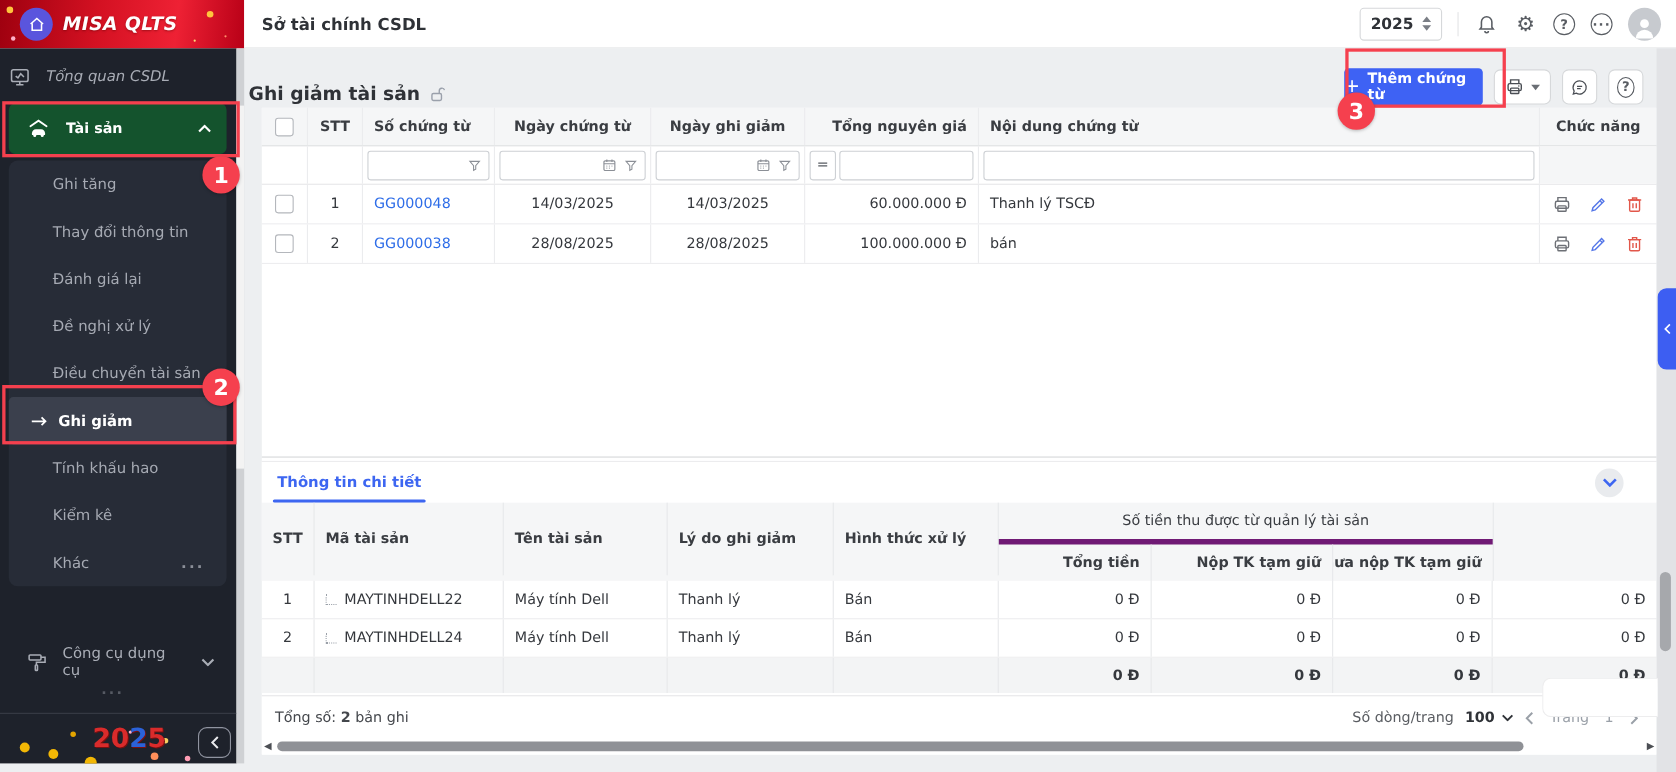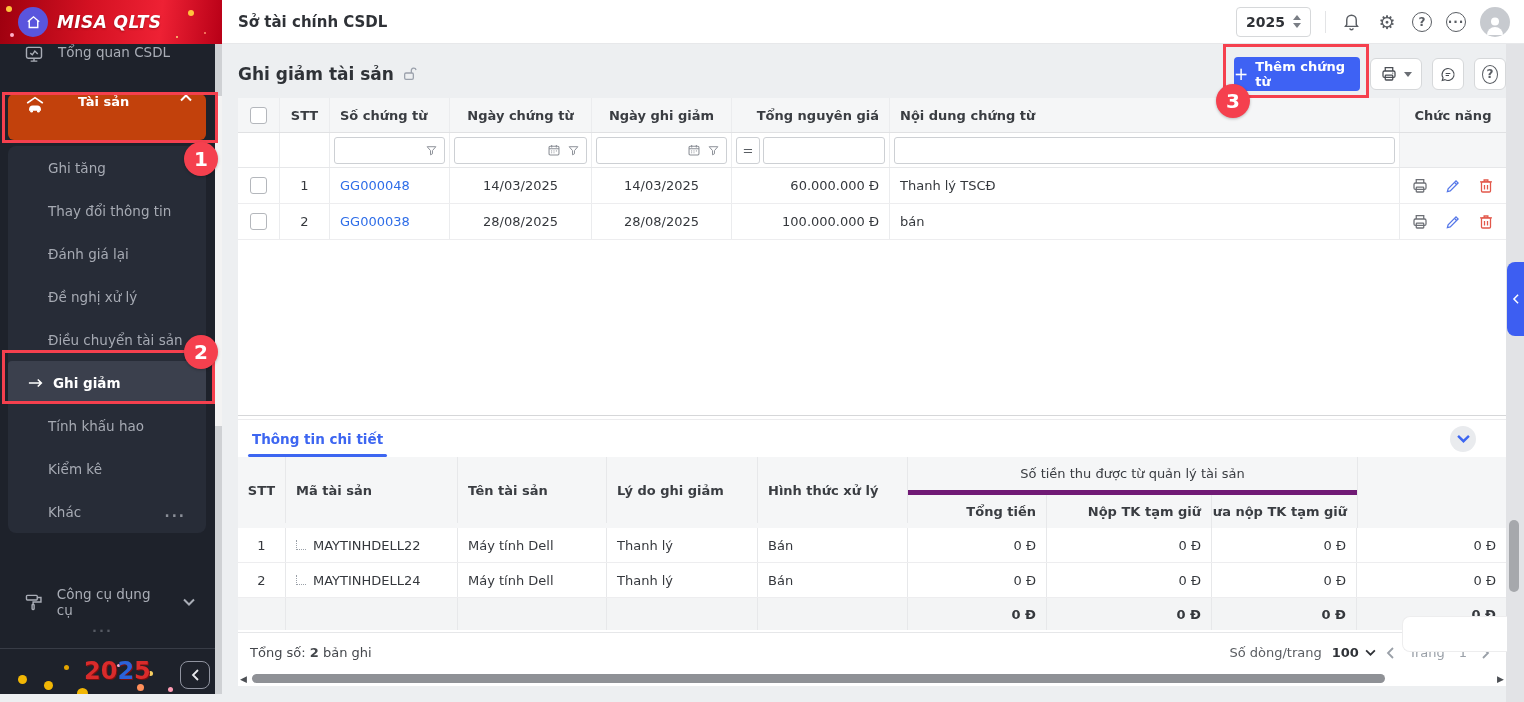--- a/index.html
+++ b/index.html
@@ -27,23 +27,23 @@
   .tb-sep{width:1px;height:22px;background:#e3e4e6;}
   .tb-ic{width:22px;height:22px;color:#595d63;display:flex;align-items:center;justify-content:center;cursor:pointer;}
   .circ-ic{width:20px;height:20px;border:1.6px solid #595d63;border-radius:50%;display:flex;align-items:center;justify-content:center;
            font-size:12px;font-weight:bold;color:#595d63;box-sizing:border-box;cursor:pointer;}
   .avatar{width:30px;height:30px;border-radius:50%;background:#c7cacf;display:flex;align-items:flex-end;justify-content:center;overflow:hidden;cursor:pointer;}
 
   
   .sidebar{left:0;top:44px;width:215px;height:650px;background:#1e222b;}
   .sb-scroll{left:215px;top:44px;width:7px;height:650px;background:#cfd1d4;}
   .sb-scroll-thumb{position:absolute;left:0;top:52px;width:7px;height:330px;background:#f3f3f3;}
-  .sb-item{display:flex;align-items:flex-start;gap:14px;height:46px;padding-left:24px;color:#a9adb6;font-size:13.5px;cursor:pointer;}
-  .sb-assets{position:absolute;left:8px;top:50px;width:198px;height:46px;border-radius:6px;background:#c2410c;color:#fff;font-weight:bold;
-             display:flex;align-items:flex-start;gap:32px;padding-left:16px;box-sizing:border-box;cursor:pointer;}
+  .sb-item{display:flex;align-items:center;gap:14px;height:46px;padding-left:8px;color:#a9adb6;font-size:13.5px;cursor:pointer;font-style:italic;}
+  .sb-assets{position:absolute;left:8px;top:50px;width:198px;height:46px;border-radius:6px;background:#14532d;color:#fff;font-weight:bold;
+             display:flex;align-items:center;gap:14px;padding-left:16px;box-sizing:border-box;cursor:pointer;}
   .sb-assets .chev{margin-left:auto;margin-right:14px;}
   .submenu{position:absolute;left:8px;top:102px;width:198px;border-radius:8px;background:#272c37;padding:0;box-sizing:border-box;}
   .sub-item{height:43px;display:flex;align-items:center;padding-left:40px;color:#a6aab3;font-size:13.5px;cursor:pointer;box-sizing:border-box;}
   .sub-item.sel{background:#3b404d;color:#fff;font-weight:bold;border-radius:4px;padding-left:20px;gap:9px;}
   .sub-item .dots{margin-left:auto;margin-right:20px;letter-spacing:2px;color:#8b8f98;font-weight:bold;}
   .sb-tools{position:absolute;left:0;top:536px;width:215px;height:44px;display:flex;align-items:center;gap:13px;padding-left:24px;color:#a9adb6;font-size:13.5px;box-sizing:border-box;cursor:pointer;}
   .sb-tools .chev{margin-left:auto;margin-right:20px;}
   .sb-more{position:absolute;left:92px;top:576px;color:#565a63;font-weight:bold;letter-spacing:2px;}
   .sb-divider{position:absolute;left:0;top:604px;width:215px;height:1px;background:#383c46;}
   .sb-decor{position:absolute;left:0;top:605px;width:215px;height:45px;overflow:hidden;}
@@ -53,21 +53,21 @@
   .decor-year i{font-style:normal;color:#2b62d9;}
   .collapse-btn{position:absolute;left:180px;top:12px;width:30px;height:28px;border:1.5px solid #9094a0;border-radius:8px;
                 display:flex;align-items:center;justify-content:center;color:#e8e9ec;cursor:pointer;box-sizing:border-box;}
 
   
   .anno-box{border:3px solid #f5404e;box-sizing:border-box;z-index:50;pointer-events:none;}
   .anno-badge{width:34px;height:34px;border-radius:50%;background:#f5404e;color:#fff;font-size:20px;font-weight:bold;
               display:flex;align-items:center;justify-content:center;z-index:60;box-shadow:0 1px 3px rgba(0,0,0,.25);}
 
   
-  .page-head{left:238px;top:52px;width:1268px;height:44px;display:flex;align-items:center;}
+  .page-head{left:226px;top:52px;width:1268px;height:44px;display:flex;align-items:flex-end;}
   .page-title{font-size:17px;font-weight:bold;color:#2f3237;display:flex;align-items:center;gap:8px;}
   .head-actions{margin-left:auto;display:flex;align-items:center;gap:10px;}
   .btn-add{width:126px;height:34px;background:#3e62f4;border-radius:4px;color:#fff;display:flex;align-items:center;justify-content:center;gap:7px;
            font-size:13px;font-weight:bold;cursor:pointer;}
   .btn-add .plus{font-size:17px;font-weight:normal;}
   .btn-box{height:32px;border:1px solid #d6d8da;border-radius:6px;background:#fff;display:flex;align-items:center;justify-content:center;gap:6px;
            padding:0 7px;color:#4a4e54;cursor:pointer;box-sizing:border-box;}
   .caret{width:0;height:0;border-left:4px solid transparent;border-right:4px solid transparent;border-top:5px solid #6a6e74;}
 
   

